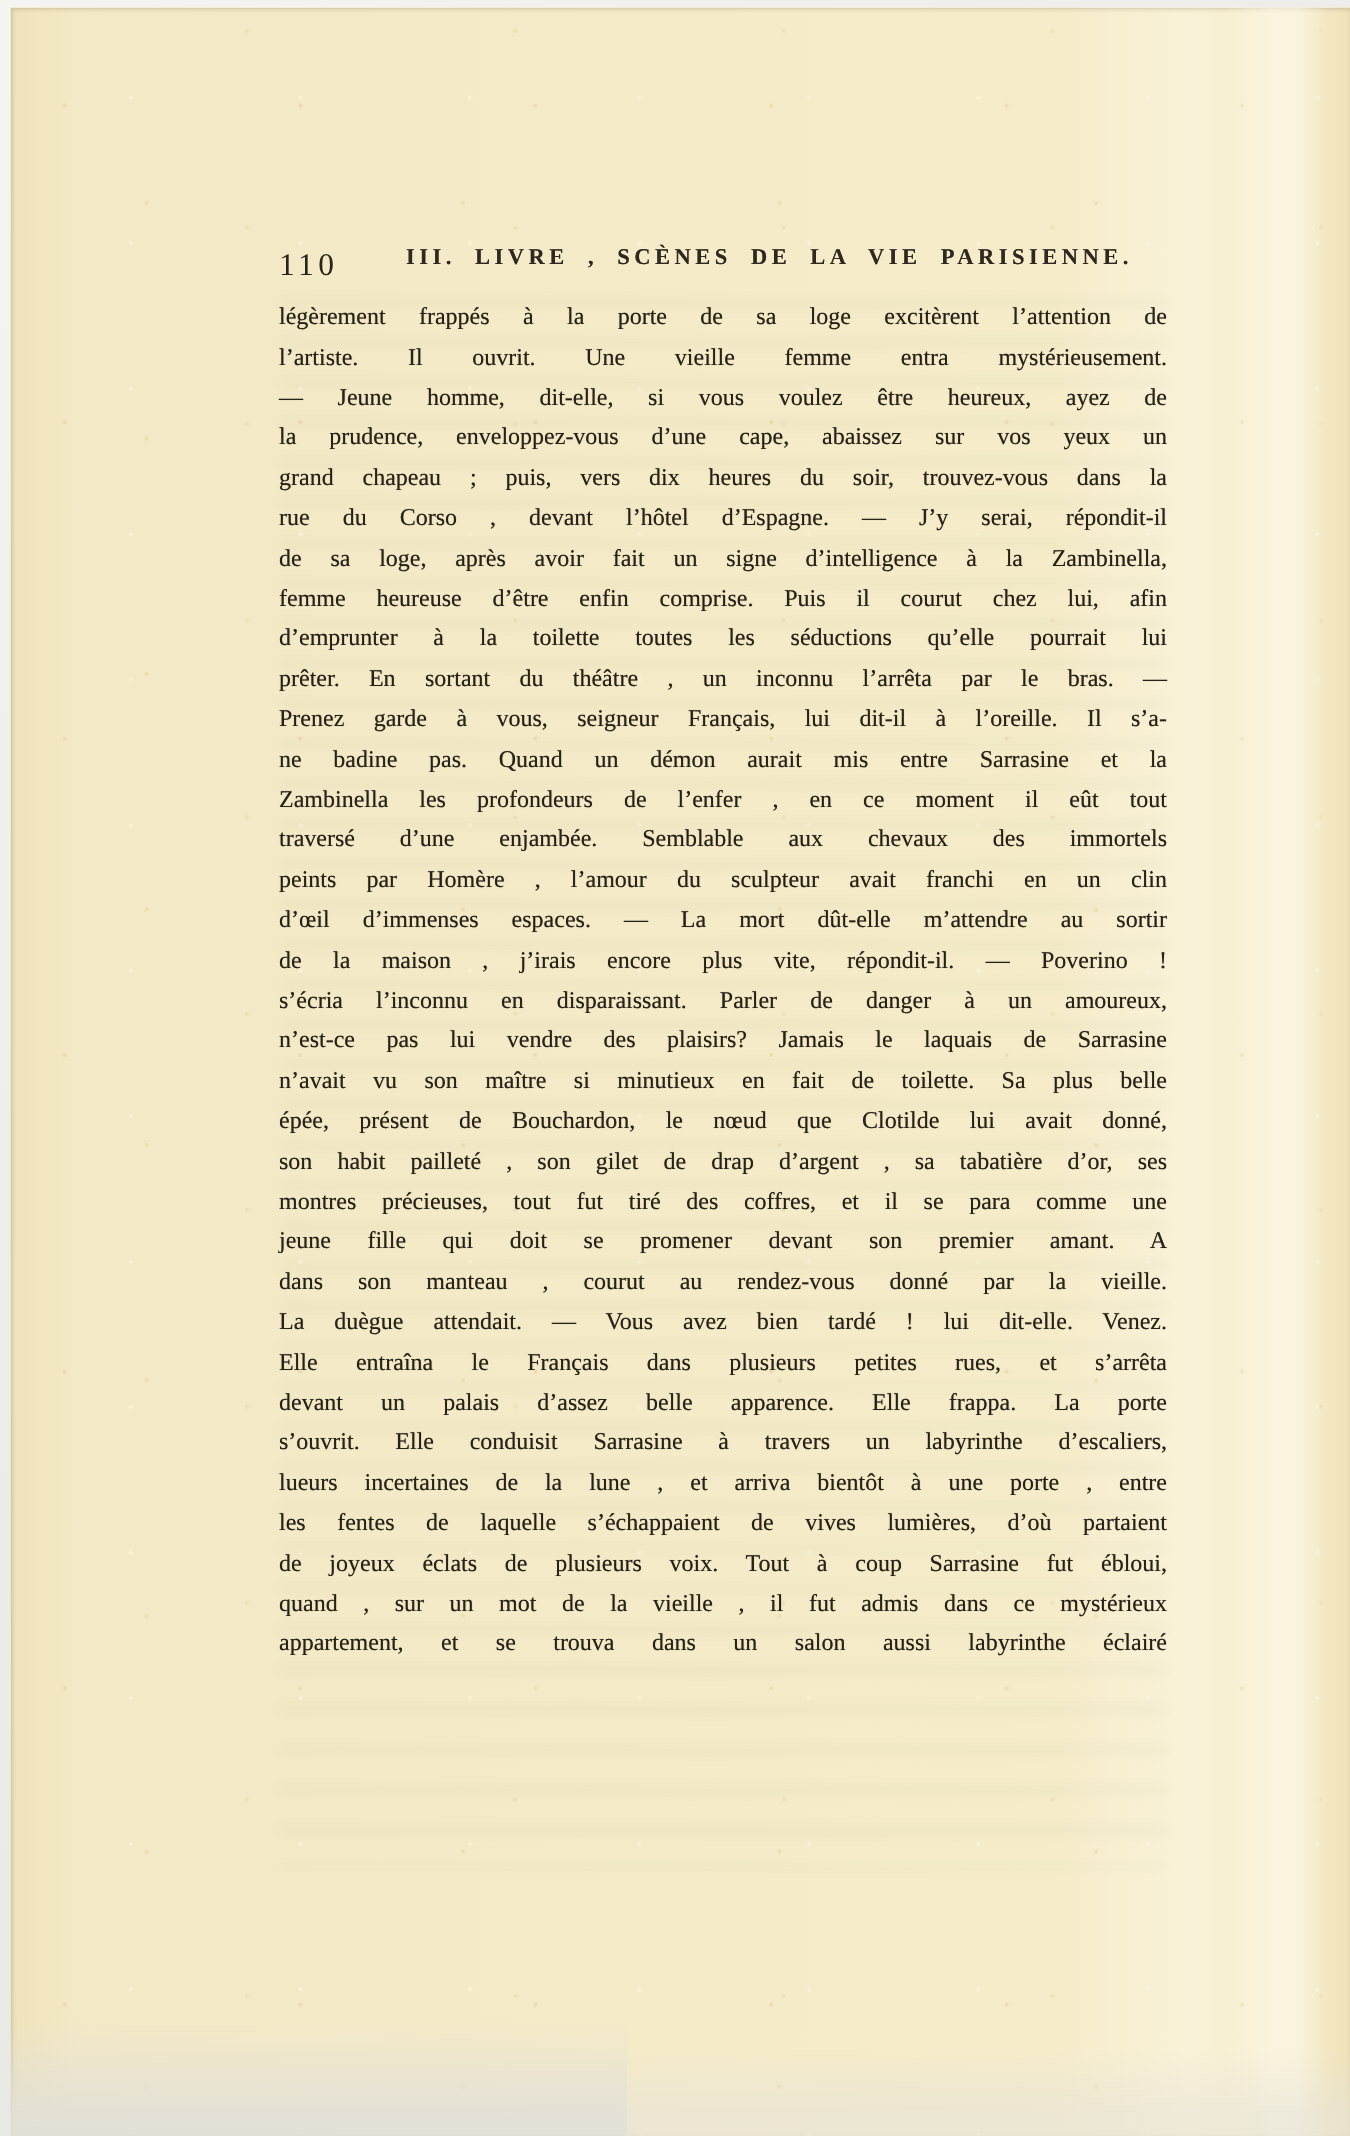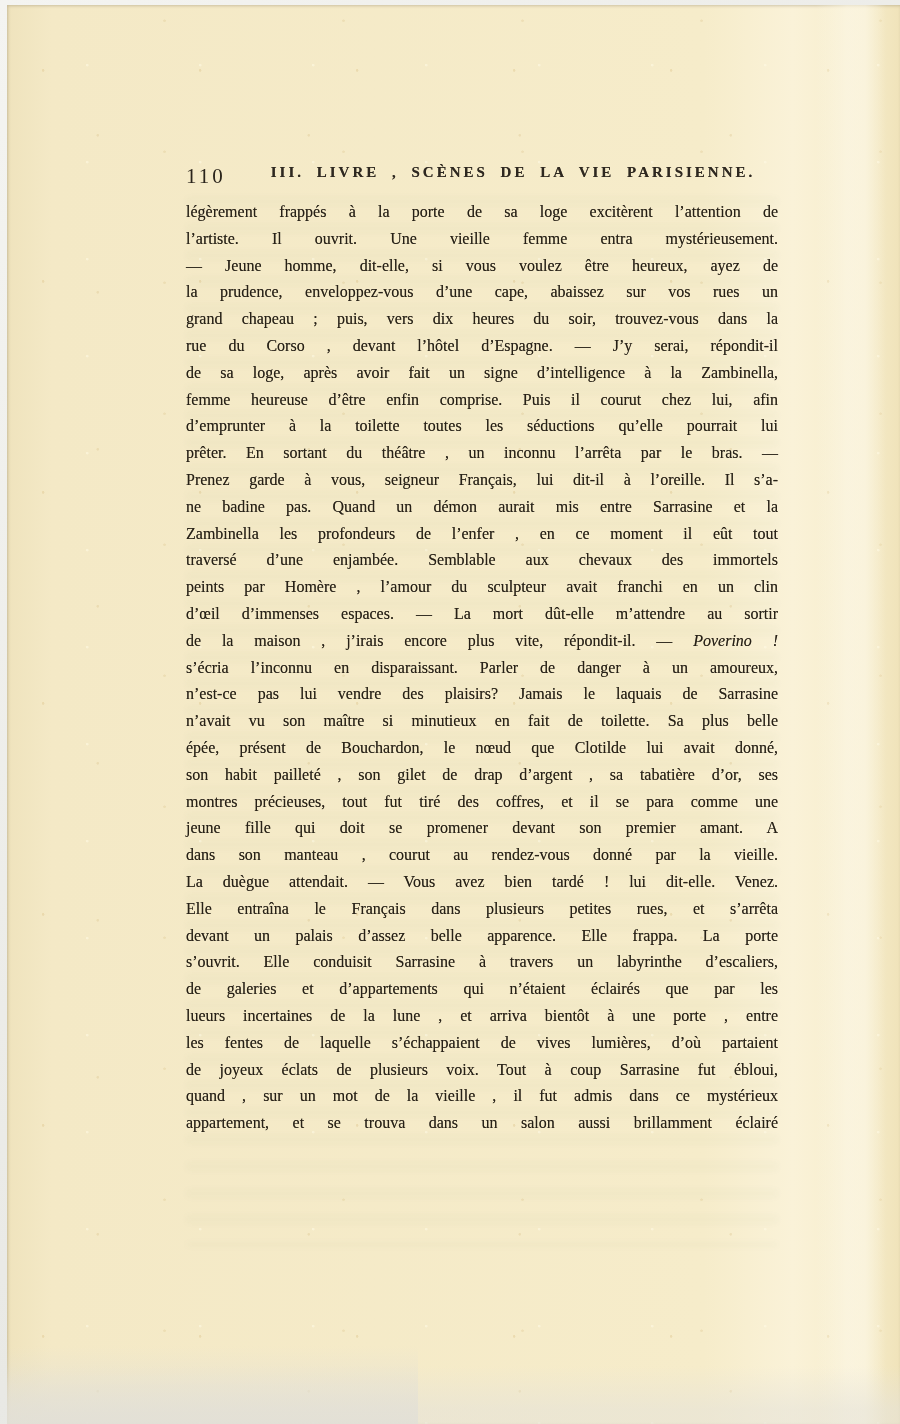--- a/index.html
+++ b/index.html
@@ -67,41 +67,41 @@
     line-height:26.8px;
     text-shadow:0 0 .5px rgba(39,33,23,.55);
   }
   .line{
     text-align:justify;
     text-align-last:justify;
     text-justify:inter-word;
     height:26.8px;
     white-space:normal;
   }
-  .it{font-style:italic;}
+  .it{}
 </style>
 </head>
 <body>
 
 <div class="scan">
   <div class="page">
     <div class="ghosting"></div>
     <div class="shade-right"></div>
     <div class="shade-bottom"></div>
     <div class="shade-bottom-left"></div>
     <div class="content">
       <div class="pagehead">
         <span class="pagenum">110</span>
         <span class="runtitle">III. LIVRE , SCÈNES DE LA VIE PARISIENNE.</span>
       </div>
       <div class="textblock">
           <div class="line"><span>légèrement frappés à la porte de sa loge excitèrent l’attention de</span></div>
           <div class="line"><span>l’artiste. Il ouvrit. Une vieille femme entra mystérieusement.</span></div>
           <div class="line"><span>— Jeune homme, dit-elle, si vous voulez être heureux, ayez de</span></div>
-          <div class="line"><span>la prudence, enveloppez-vous d’une cape, abaissez sur vos rues un</span></div>
+          <div class="line"><span>la prudence, enveloppez-vous d’une cape, abaissez sur vos yeux un</span></div>
           <div class="line"><span>grand chapeau ; puis, vers dix heures du soir, trouvez-vous dans la</span></div>
           <div class="line"><span>rue du Corso , devant l’hôtel d’Espagne. — J’y serai, répondit-il</span></div>
           <div class="line"><span>de sa loge, après avoir fait un signe d’intelligence à la Zambinella,</span></div>
           <div class="line"><span>femme heureuse d’être enfin comprise. Puis il courut chez lui, afin</span></div>
           <div class="line"><span>d’emprunter à la toilette toutes les séductions qu’elle pourrait lui</span></div>
           <div class="line"><span>prêter. En sortant du théâtre , un inconnu l’arrêta par le bras. —</span></div>
           <div class="line"><span>Prenez garde à vous, seigneur Français, lui dit-il à l’oreille. Il s’a-</span></div>
           <div class="line"><span>ne badine pas. Quand un démon aurait mis entre Sarrasine et la</span></div>
           <div class="line"><span>Zambinella les profondeurs de l’enfer , en ce moment il eût tout</span></div>
           <div class="line"><span>traversé d’une enjambée. Semblable aux chevaux des immortels</span></div>
@@ -113,22 +113,21 @@
           <div class="line"><span>n’avait vu son maître si minutieux en fait de toilette. Sa plus belle</span></div>
           <div class="line"><span>épée, présent de Bouchardon, le nœud que Clotilde lui avait donné,</span></div>
           <div class="line"><span>son habit pailleté , son gilet de drap d’argent , sa tabatière d’or, ses</span></div>
           <div class="line"><span>montres précieuses, tout fut tiré des coffres, et il se para comme une</span></div>
           <div class="line"><span>jeune fille qui doit se promener devant son premier amant. A</span></div>
           <div class="line"><span>dans son manteau , courut au rendez-vous donné par la vieille.</span></div>
           <div class="line"><span>La duègue attendait. — Vous avez bien tardé ! lui dit-elle. Venez.</span></div>
           <div class="line"><span>Elle entraîna le Français dans plusieurs petites rues, et s’arrêta</span></div>
           <div class="line"><span>devant un palais d’assez belle apparence. Elle frappa. La porte</span></div>
           <div class="line"><span>s’ouvrit. Elle conduisit Sarrasine à travers un labyrinthe d’escaliers,</span></div>
-          <div class="line"><span>de galeries et d’appartements qui n’étaient éclairés que par les</span></div>
           <div class="line"><span>lueurs incertaines de la lune , et arriva bientôt à une porte , entre</span></div>
           <div class="line"><span>les fentes de laquelle s’échappaient de vives lumières, d’où partaient</span></div>
           <div class="line"><span>de joyeux éclats de plusieurs voix. Tout à coup Sarrasine fut ébloui,</span></div>
           <div class="line"><span>quand , sur un mot de la vieille , il fut admis dans ce mystérieux</span></div>
-          <div class="line"><span>appartement, et se trouva dans un salon aussi brillamment éclairé</span></div>
+          <div class="line"><span>appartement, et se trouva dans un salon aussi labyrinthe éclairé</span></div>
         </div>
     </div>
   </div>
 </div>
 
 </body></html>

